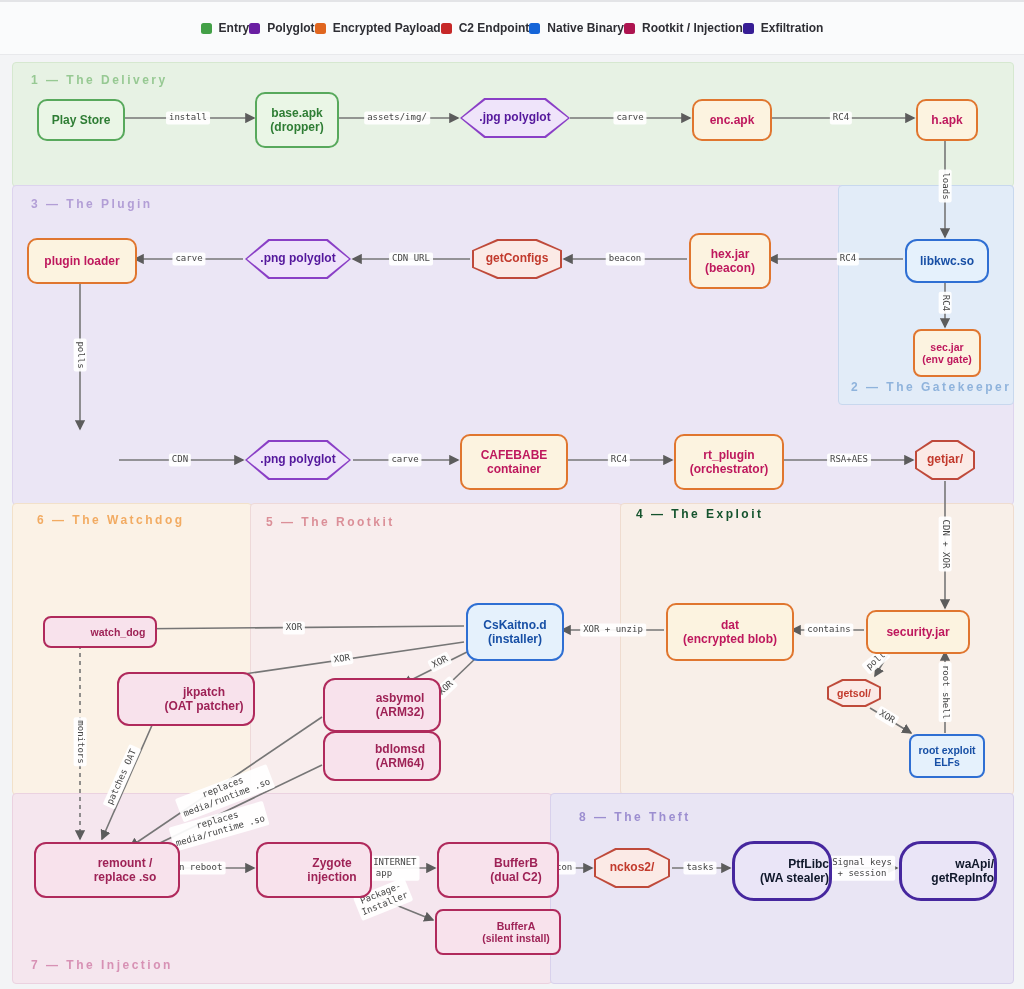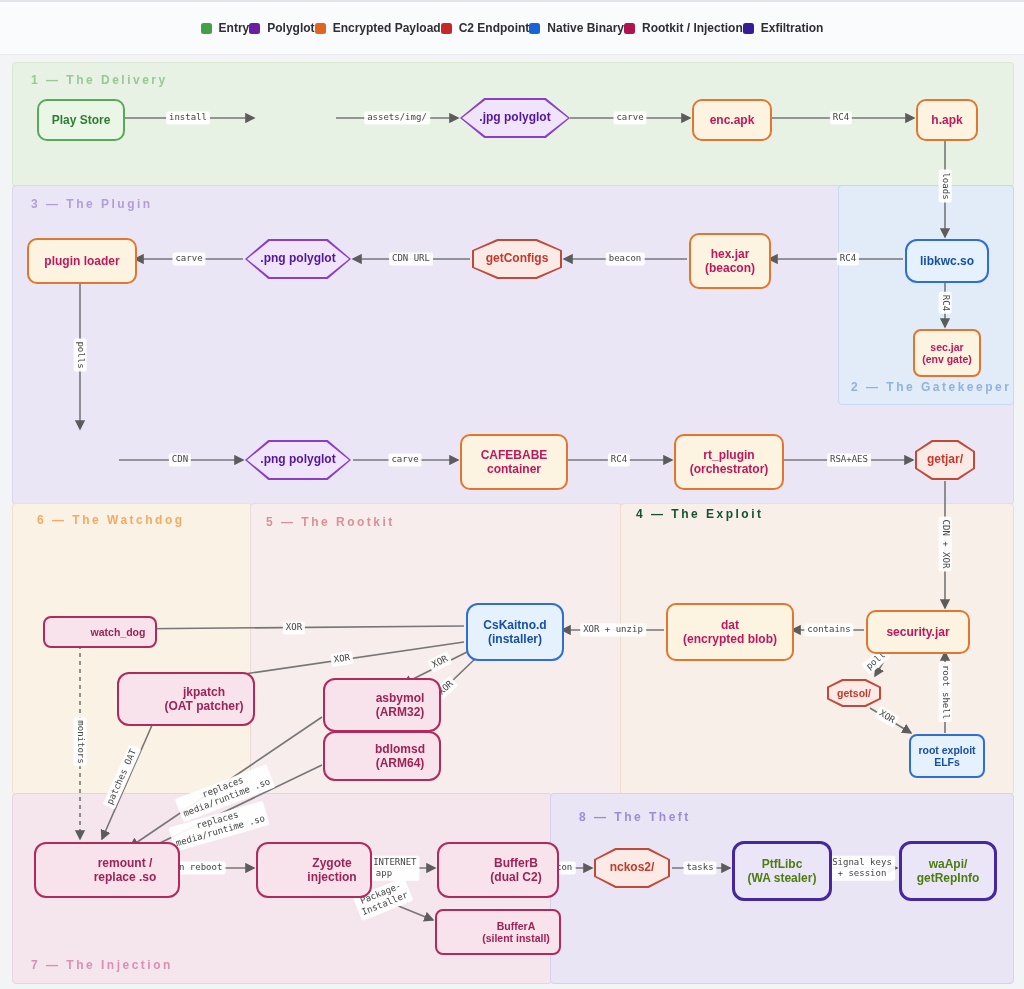--- a/index.html
+++ b/index.html
@@ -34,21 +34,21 @@
   svg.wires{position:absolute;left:0;top:0;width:1000px;height:920px;z-index:5;}
   svg.wires line{stroke:#767676;stroke-width:1.6;}
   .elabel{position:absolute;z-index:6;background:rgba(255,255,255,.93);color:#454545;font-family:"DejaVu Sans Mono",monospace;font-size:9px;line-height:1.25;padding:1px 3px;white-space:pre-line;text-align:center;transform:translate(-50%,-50%);border-radius:2px;}
   
   .node{position:absolute;z-index:10;display:flex;flex-direction:column;align-items:center;justify-content:center;text-align:center;font-weight:bold;font-size:12px;line-height:1.18;border-radius:10px;}
   .node span:empty{display:none}
   .entry{background:#eaf6e6;border:2px solid #58a95c;color:#2e7d34;}
   .payload{background:#fcf3e0;border:2px solid #e0762f;color:#be185d;}
   .native{background:#e5f1fc;border:2.5px solid #2f6fd3;color:#174fa5;border-radius:12px;}
   .rootkit{background:#f8e2ec;border:2px solid #b02a5c;color:#9e2256;border-radius:12px;padding-left:36px;}
-  .exfil{background:#eae5f7;border:3px solid #46279e;color:#4d7c0f;border-radius:12px;}
+  .exfil{background:#eae5f7;border:3px solid #46279e;color:#0f172a;border-radius:22px;align-items:flex-end;}
   .small-node{font-size:10.5px;border-radius:8px;}
   
   .shape{position:absolute;z-index:10;}
   .shape .shape-in{position:absolute;inset:2px;display:flex;flex-direction:column;align-items:center;justify-content:center;text-align:center;font-weight:bold;font-size:12px;line-height:1.15;}
   .hex{clip-path:polygon(22% 0,78% 0,100% 50%,78% 100%,22% 100%,0 50%);background:#8a3fc6;}
   .hex .shape-in{clip-path:polygon(22% 0,78% 0,100% 50%,78% 100%,22% 100%,0 50%);background:#efe4fa;color:#54179c;}
   .oct{clip-path:polygon(28% 0,72% 0,100% 28%,100% 72%,72% 100%,28% 100%,0 72%,0 28%);background:#bf4a3a;}
   .oct .shape-in{clip-path:polygon(28% 0,72% 0,100% 28%,100% 72%,72% 100%,28% 100%,0 72%,0 28%);background:#fbeae6;color:#c23a2c;}
 </style>
 </head>
@@ -194,20 +194,24 @@
   <div class="elabel" style="left:371px;top:837px;transform:translate(-50%,-50%) rotate(-22deg)">Package-
 Installer</div>
   <div class="elabel" style="left:544px;top:806px">beacon</div>
   <div class="elabel" style="left:688px;top:806px">tasks</div>
   <div class="elabel" style="left:850px;top:806px">Signal keys
 + session</div>
 
   <div class="node entry" style="left:25px;top:37px;width:84px;height:38px">
       <span>Play Store</span>
     </div>
+  <div class="node entry" style="left:243px;top:30px;width:80px;height:52px">
+      <span>base.apk</span>
+      <span>(dropper)</span>
+    </div>
   <div class="shape hex" style="left:448px;top:36px;width:110px;height:40px">
       <div class="shape-in">
         <span>.jpg polyglot</span>
       </div>
     </div>
   <div class="node payload" style="left:680px;top:37px;width:76px;height:38px">
       <span>enc.apk</span>
     </div>
   <div class="node payload" style="left:904px;top:37px;width:58px;height:38px">
       <span>h.apk</span>

